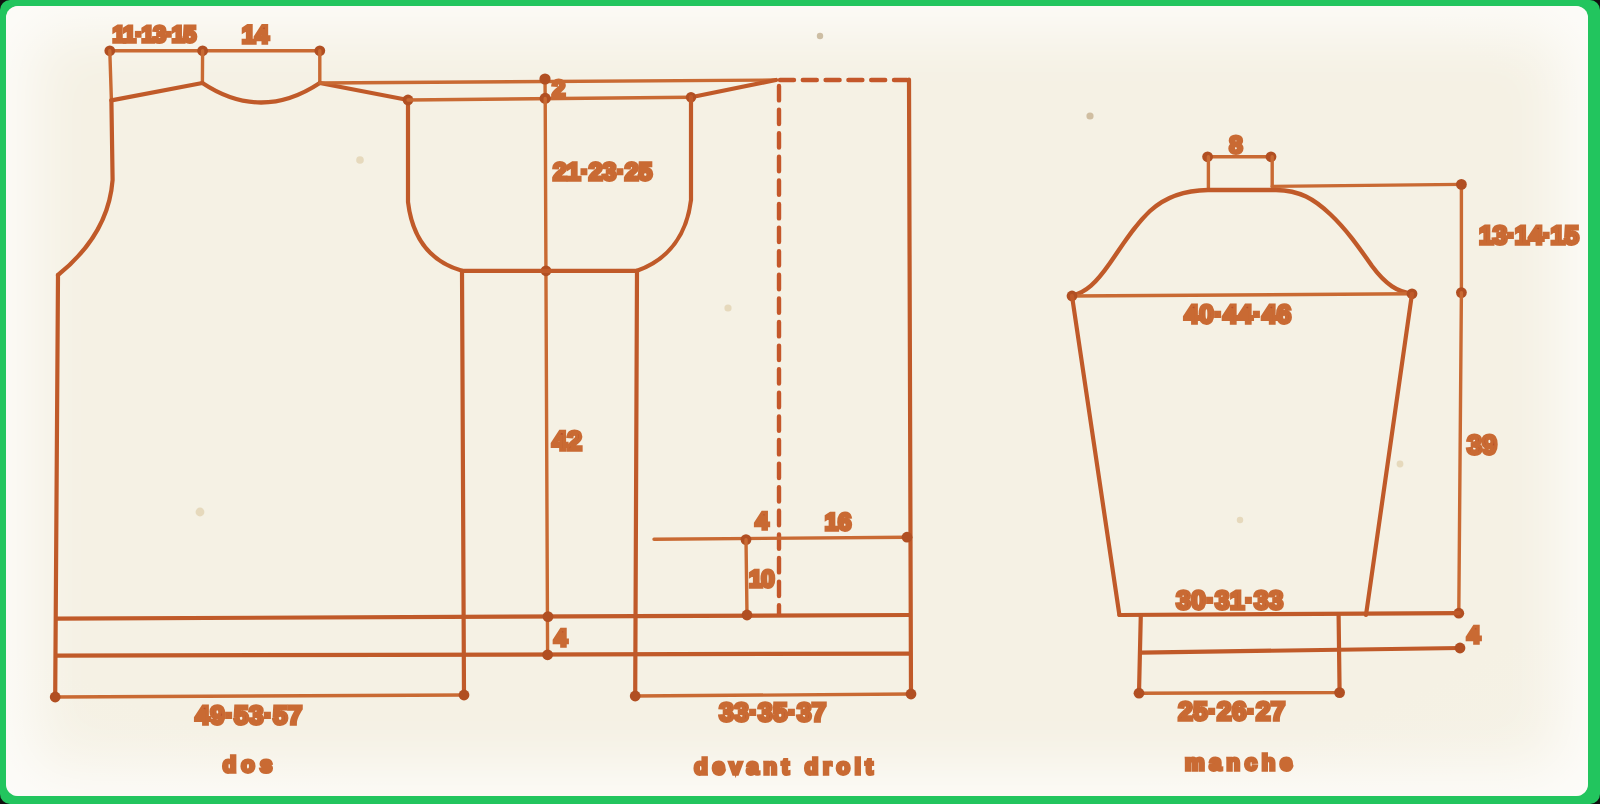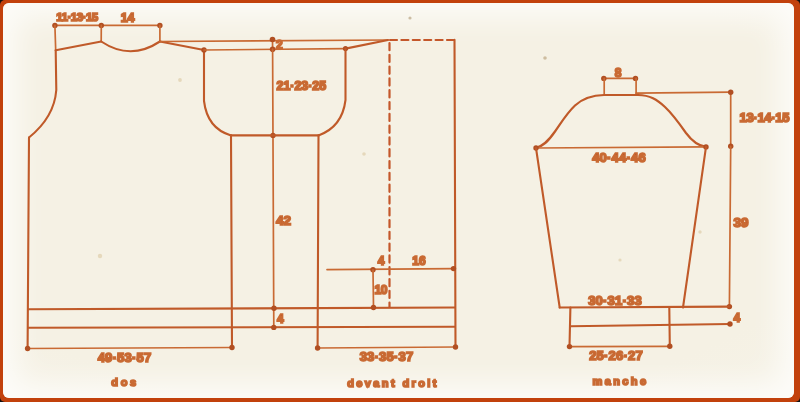--- a/index.html
+++ b/index.html
@@ -1,17 +1,17 @@
 <!DOCTYPE html>
 <html><head>
 <meta charset="utf-8">
 <style>
   html,body{margin:0;padding:0;}
   body{width:800px;height:402px;overflow:hidden;background:#111;}
-  .frame{position:relative;width:800px;height:402px;background:#c2410c;border-radius:5px;}
+  .frame{position:relative;width:800px;height:402px;background:#22c55e;border-radius:5px;}
   .paper{position:absolute;left:3px;top:3px;width:791px;height:395px;border-radius:6px;box-shadow:inset 0 0 30px 14px rgba(255,255,255,0.75);
     background:radial-gradient(ellipse 120% 115% at 48% 45%, #f5f1e4 50%, #f7f4ea 75%, #fdfcf9 96%);}
   svg{position:absolute;left:0;top:0;}
   text{font-family:"Liberation Sans",sans-serif;font-weight:bold;fill:#b9502a;}
 </style>
 </head>
 <body>
 
 <div class="frame">
 

